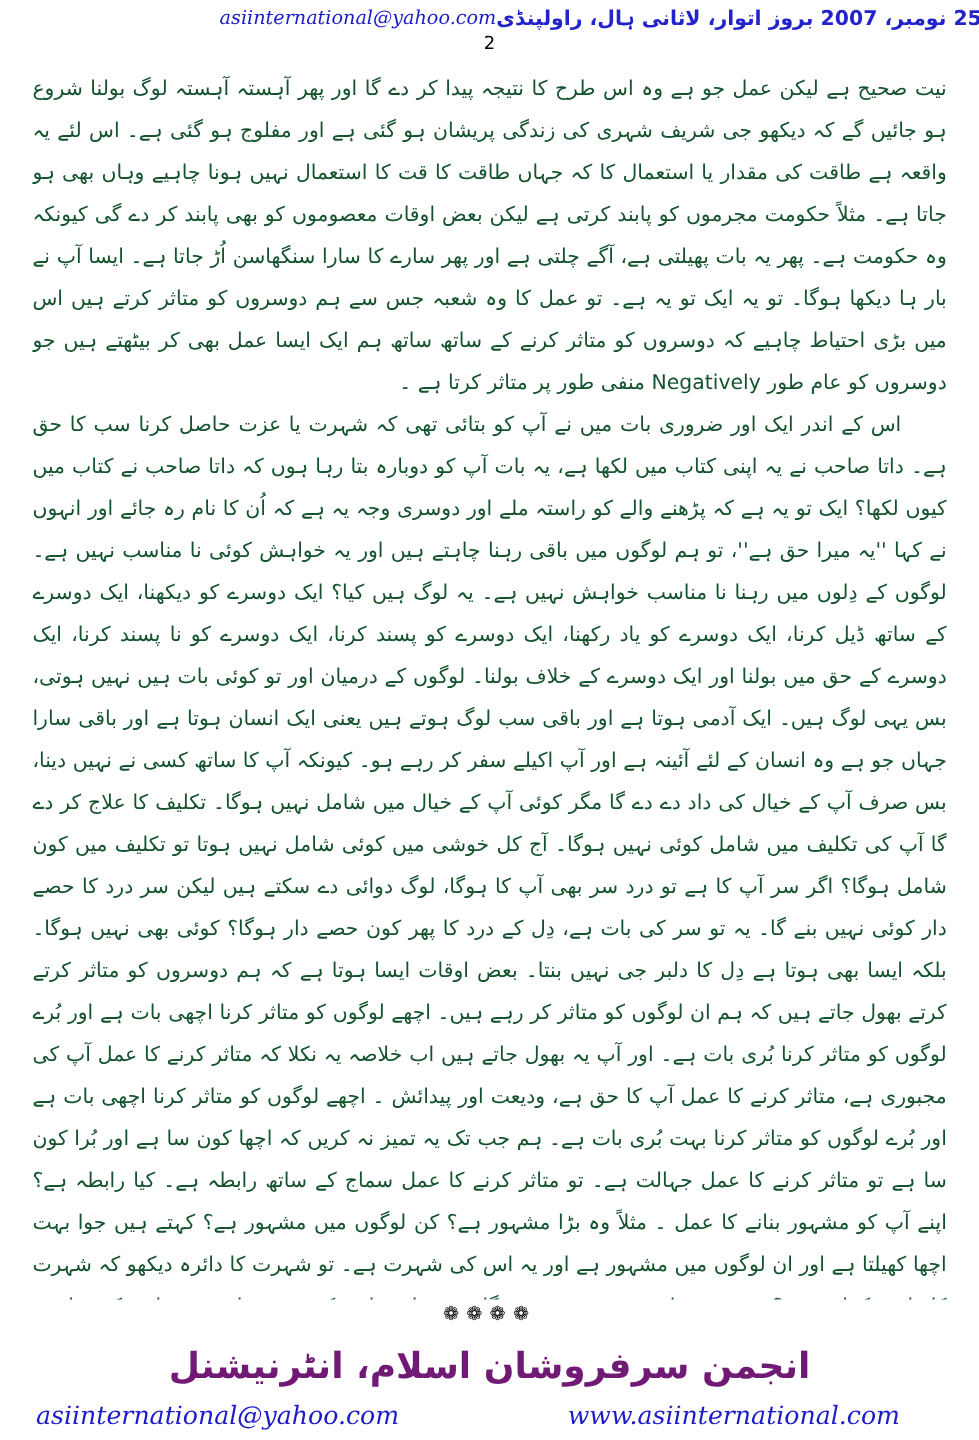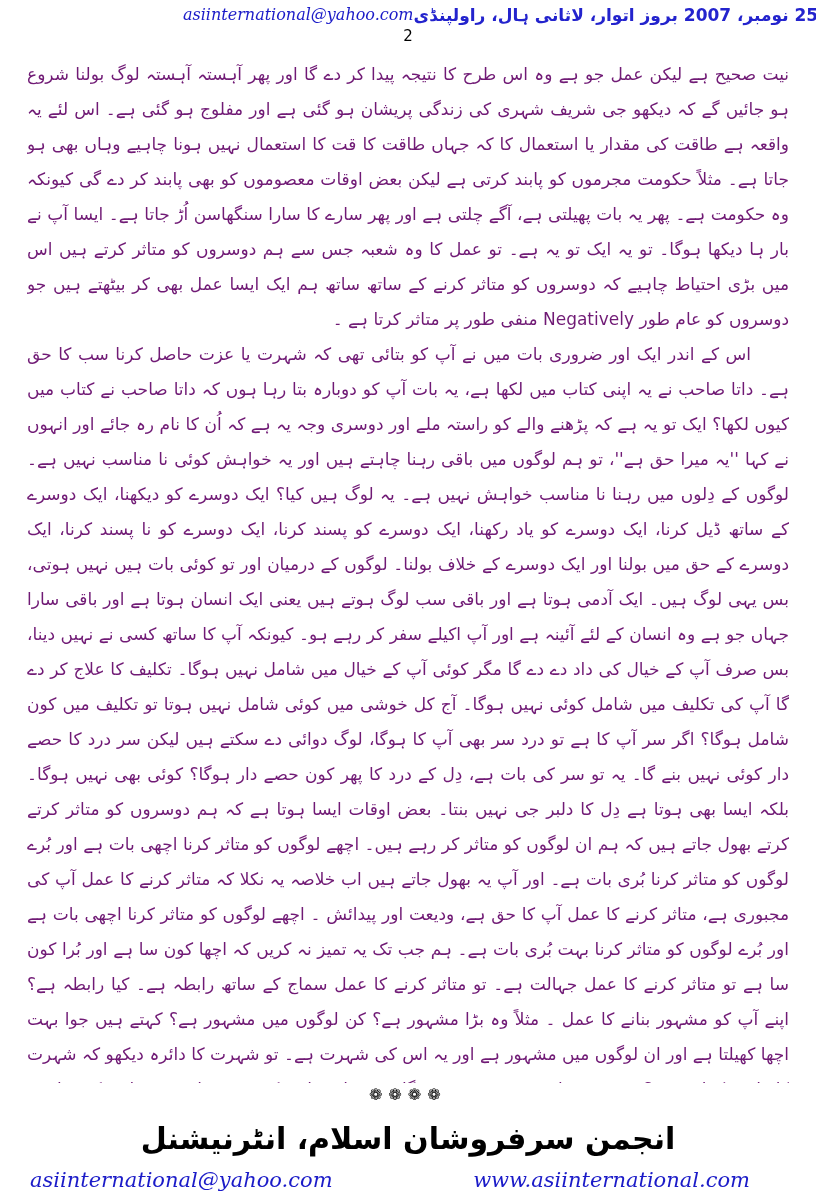--- a/index.html
+++ b/index.html
@@ -41,40 +41,40 @@
   }
   
   .content{
     position:absolute;top:57px;left:27px;width:762px;height:1026px;
     overflow:hidden;
     direction:rtl;
     unicode-bidi:embed;
     text-align:justify;
     font-size:17px;
     line-height:35px;
-    color:#701a75;
+    color:#14532d;
   }
   .para{margin:0;}
   .para-indent{text-indent:38px;}
   
   .ornaments{
     position:absolute;bottom:96px;left:0;right:0;
     text-align:center;
     font-size:16px;
     letter-spacing:6px;
     color:#000;
   }
   .org-heading{
     position:absolute;bottom:44px;left:0;right:0;
     direction:rtl;
     text-align:center;
     font-family:"DejaVu Sans",sans-serif;
     font-weight:bold;
     font-size:30px;
-    color:#000000;
+    color:#701a75;
   }
   
   .footer{
     position:absolute;bottom:8px;left:30px;right:66px;
     display:flex;justify-content:space-between;align-items:baseline;
     font-family:"DejaVu Serif",serif;
     font-style:italic;
     font-size:21px;
     color:#1b1bc8;
   }

